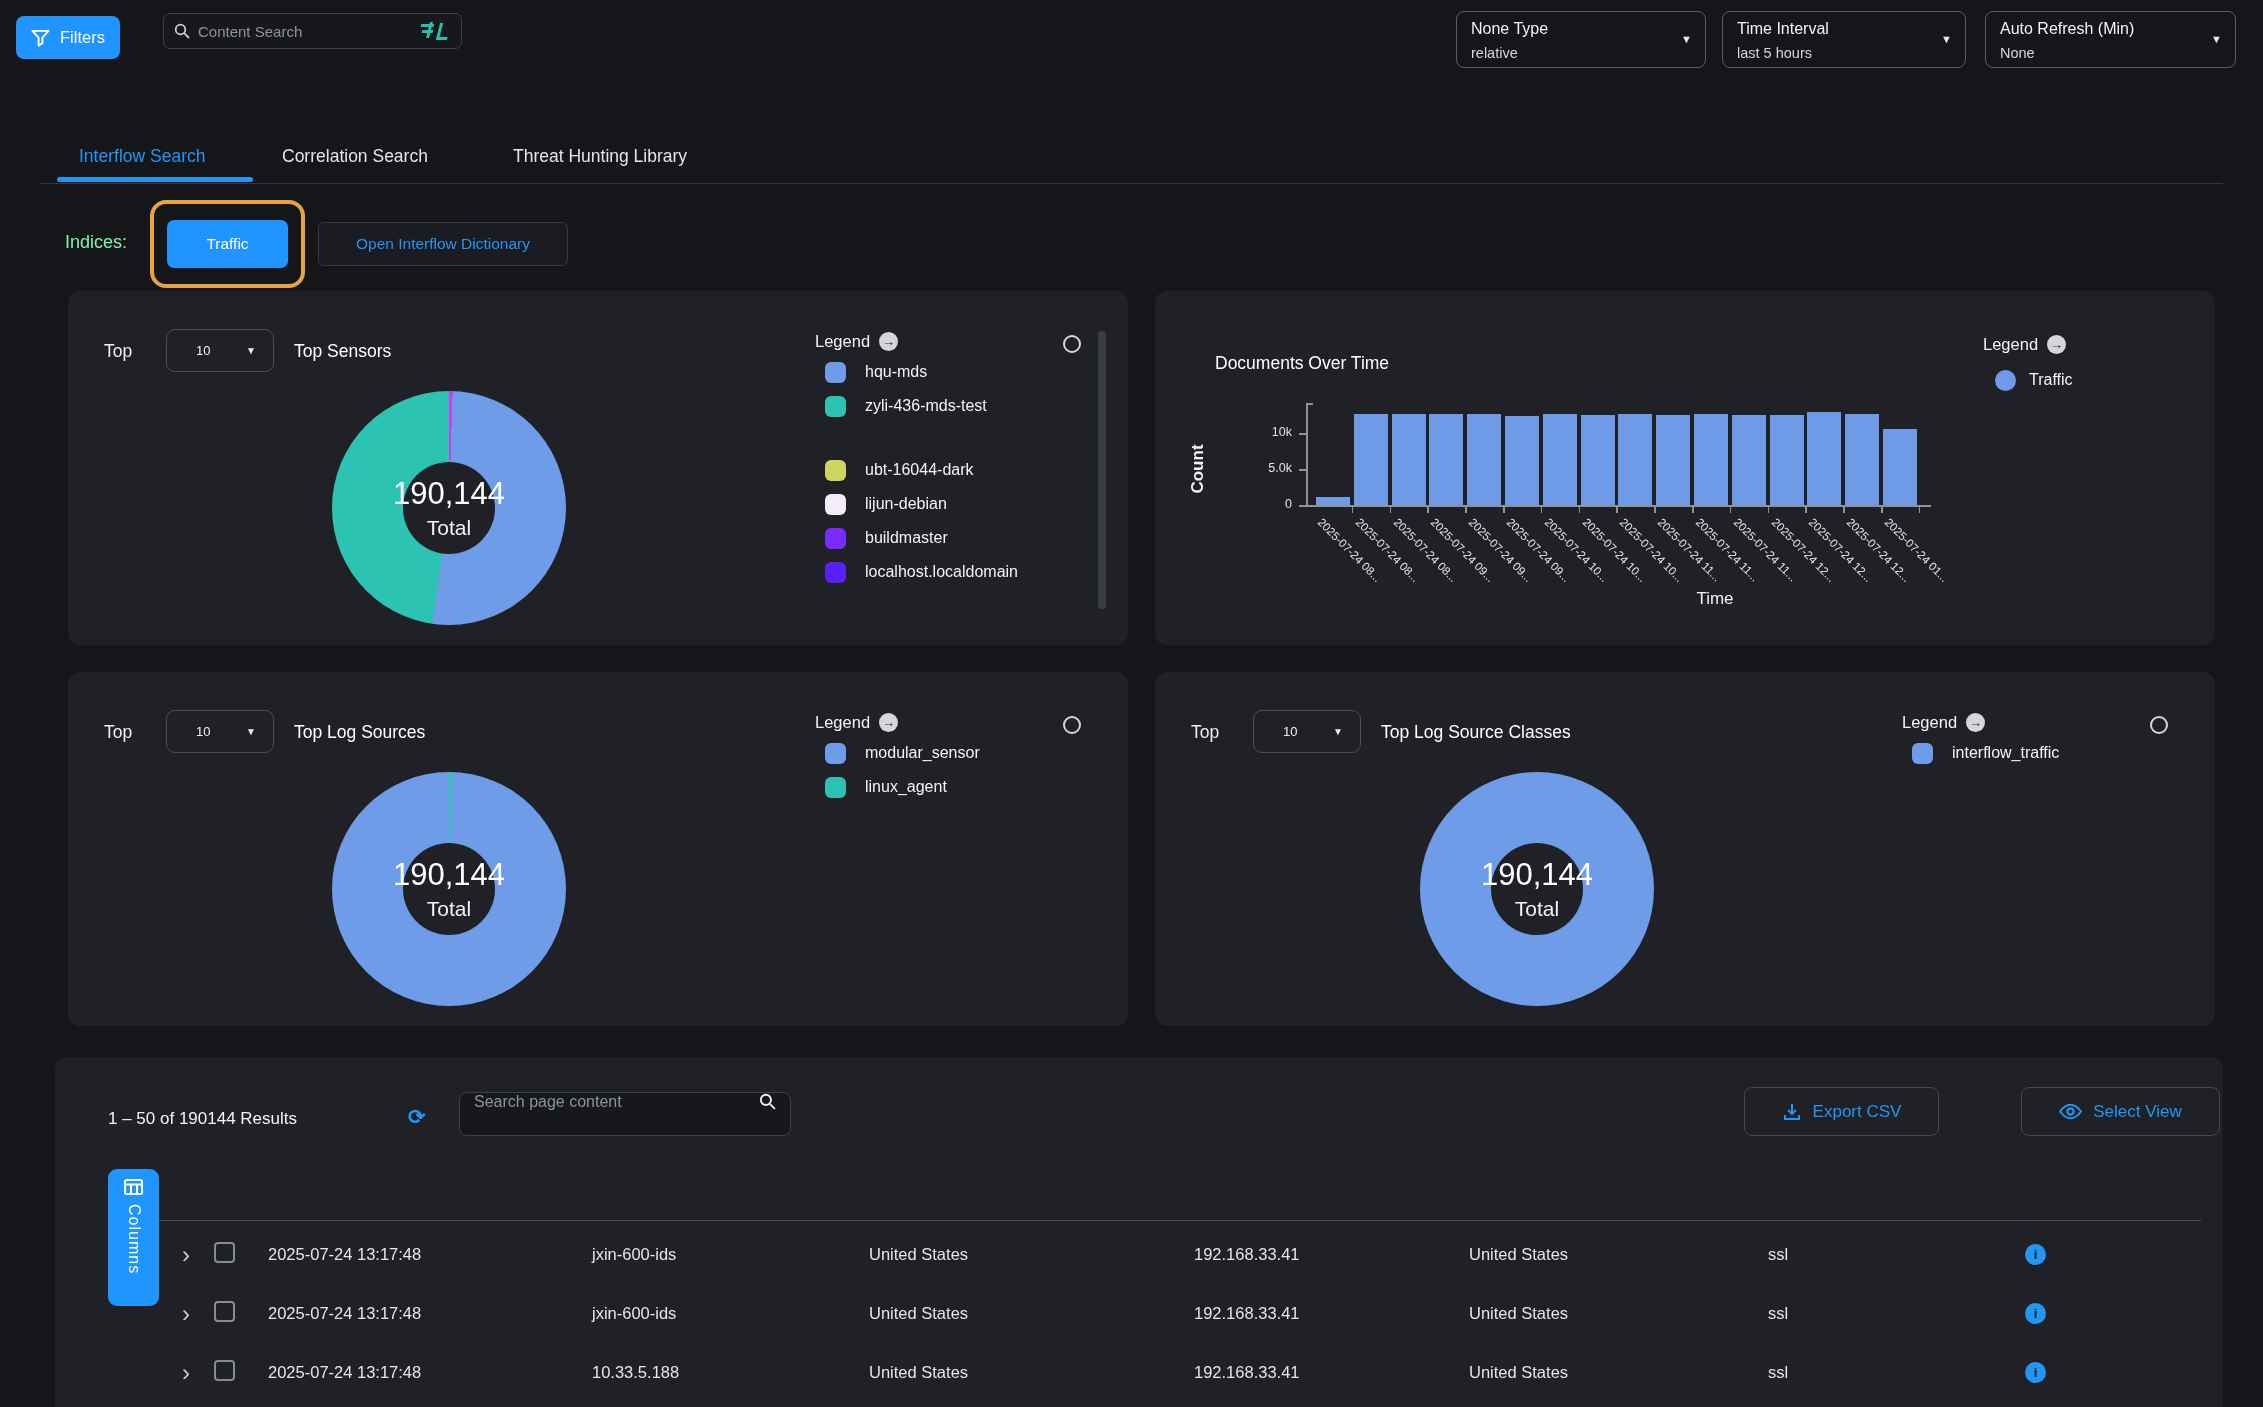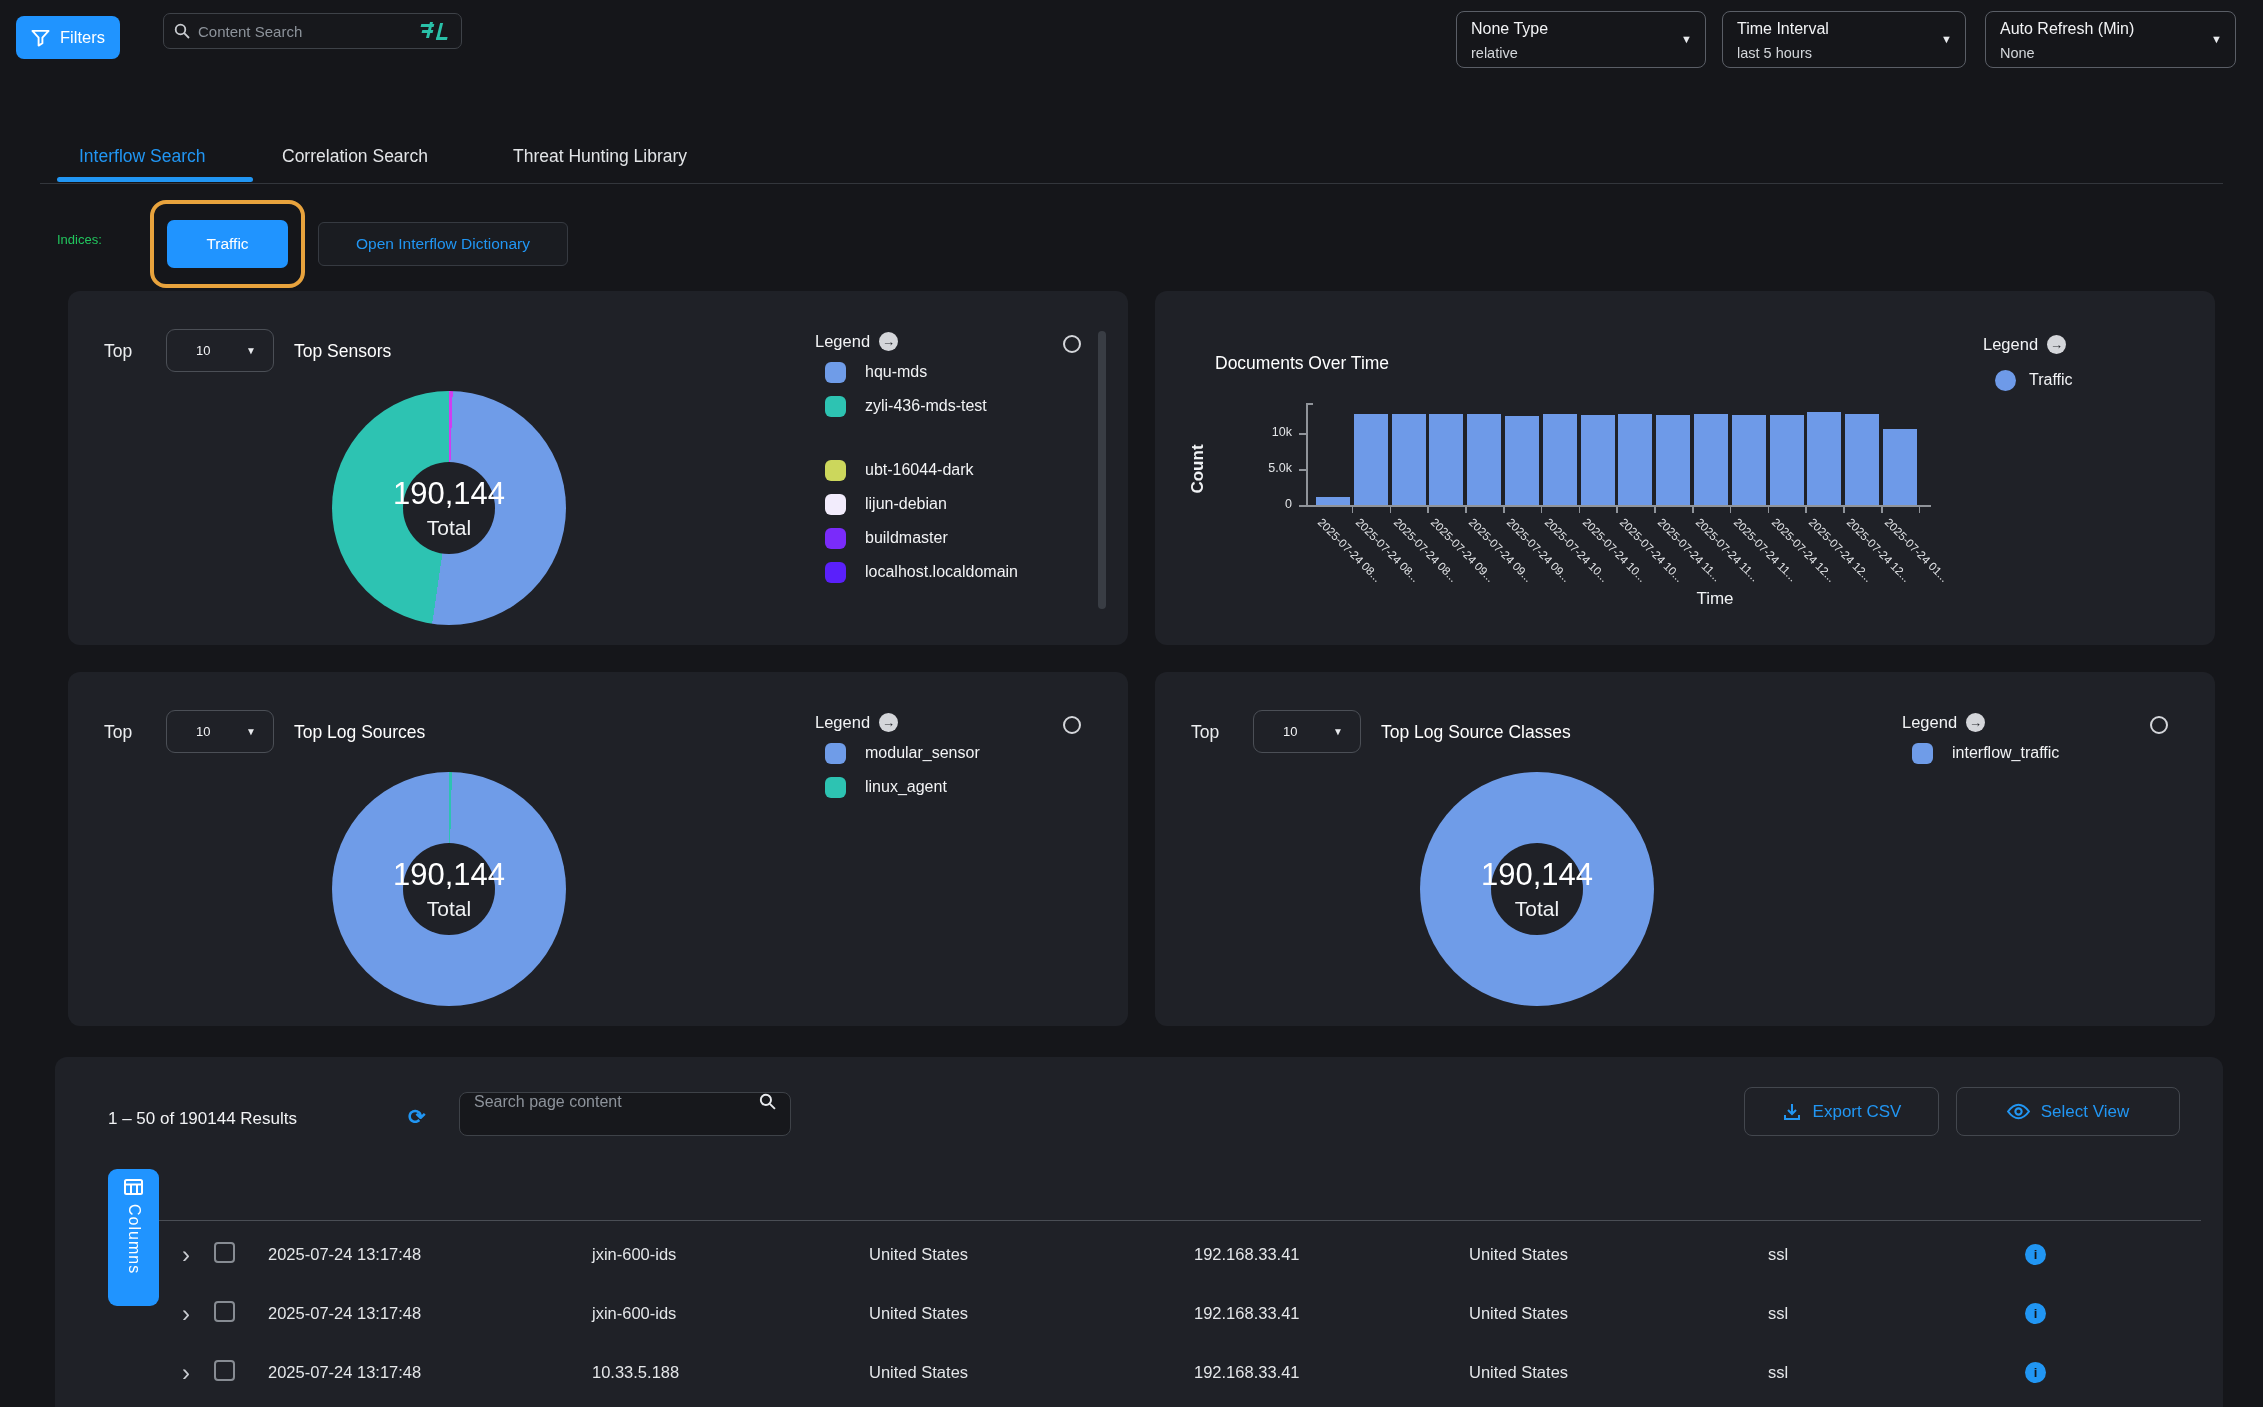--- a/index.html
+++ b/index.html
@@ -24,21 +24,21 @@
   .dd .val{position:absolute;left:14px;top:33px;font-size:14.5px;color:#d4d7db;white-space:nowrap;}
   .dd .arr{position:absolute;right:13px;top:21px;font-size:11px;color:#e8eaed;}
 
   
   .tab{position:absolute;top:146px;font-size:17.5px;color:#e2e4e7;cursor:pointer;white-space:nowrap;}
   .tab.active{color:#2196f3;}
   .tabline{position:absolute;left:40px;top:183px;width:2183px;height:1px;background:#33363c;}
   .tabunder{position:absolute;left:57px;top:177px;width:196px;height:5px;border-radius:3px;background:#2196f3;}
 
   
-  .indices-label{position:absolute;left:57px;top:232px;font-size:13px;color:#22c55e;}
+  .indices-label{position:absolute;left:65px;top:232px;font-size:18px;color:#86efac;}
   .hl-ring{position:absolute;left:150px;top:200px;width:155px;height:88px;border:4.5px solid #e8a33d;
     border-radius:16px;box-sizing:border-box;}
   .btn-traffic{position:absolute;left:167px;top:220px;width:121px;height:48px;border:none;border-radius:7px;
     background:#2094ff;color:#fff;font-size:15.5px;font-family:inherit;cursor:pointer;}
   .btn-dict{position:absolute;left:318px;top:222px;width:250px;height:44px;border:1px solid #363a41;border-radius:6px;
     background:#1a1c21;color:#2196f3;font-size:15.5px;font-family:inherit;cursor:pointer;}
 
   
   .card{position:absolute;width:1060px;height:354px;background:#1f2127;border-radius:12px;}
   .ph-top{position:absolute;left:36px;top:50px;font-size:17.5px;color:#eceef0;}
@@ -86,21 +86,21 @@
   
   .tablecard{position:absolute;left:55px;top:1057px;width:2168px;height:390px;background:#1f2127;border-radius:12px;}
   .results{position:absolute;left:53px;top:52px;font-size:17px;color:#f2f3f5;}
   .refresh{position:absolute;left:353px;top:48px;font-size:21px;font-weight:bold;color:#2196f3;cursor:pointer;}
   .page-search{position:absolute;left:404px;top:35px;width:332px;height:44px;border:1px solid #3e4248;border-radius:8px;
     background:#17181c;box-sizing:border-box;display:flex;align-items:flex-start;padding:0 14px;gap:10px;}
   .page-search .placeholder{font-size:16px;}
   .btn-outline{position:absolute;top:30px;height:49px;border:1px solid #43474e;border-radius:8px;background:transparent;
     color:#2196f3;font-size:17px;font-family:inherit;display:flex;align-items:center;justify-content:center;gap:11px;cursor:pointer;}
   .btn-export{left:1689px;width:195px;}
-  .btn-select{left:1901px;width:224px;text-align:right;}
+  .btn-select{left:1966px;width:199px;text-align:right;}
   .btn-columns{position:absolute;left:53px;top:112px;width:51px;height:137px;border:none;border-radius:9px;background:#2094ff;
     display:flex;flex-direction:column;align-items:center;padding-top:10px;gap:9px;cursor:pointer;z-index:3;}
   .btn-columns .vtext{writing-mode:vertical-rl;color:#fff;font-size:16px;font-family:inherit;letter-spacing:1px;}
   .thead,.trow{display:grid;grid-template-columns:32px 54px 304px 297px 300px 300px 299px 257px 1fr;
     align-items:center;padding-left:127px;}
   .thead{position:absolute;left:0;top:116px;width:2168px;height:47px;box-sizing:border-box;font-weight:700;font-size:16.5px;color:#fff;}
   .sep{position:absolute;left:53px;top:163px;width:2093px;height:1px;background:#4a4e55;}
   .rows{position:absolute;left:0;top:168px;width:2168px;}
   .trow{height:59px;font-size:16.5px;color:#e4e6e9;}
   .cell{white-space:nowrap;}

